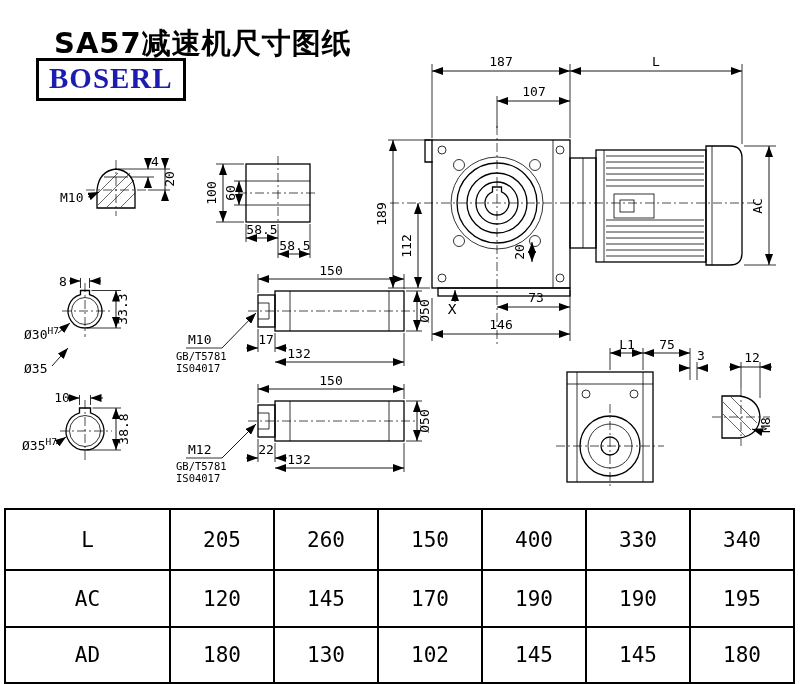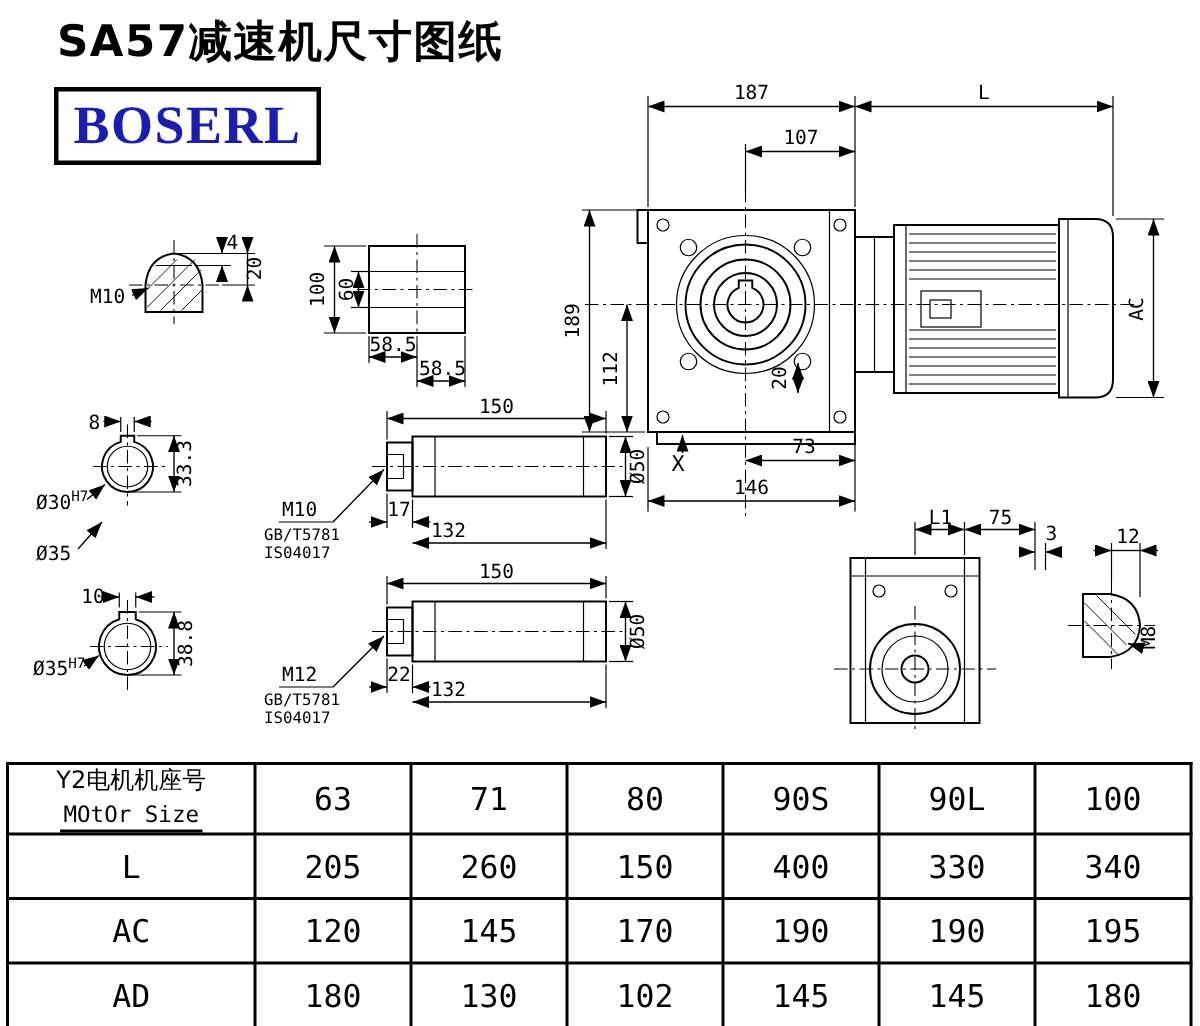--- a/index.html
+++ b/index.html
@@ -1,21 +1,21 @@
 <!DOCTYPE html>
 <html><head>
 <meta charset="utf-8">
 <style>
   html,body{margin:0;padding:0;}
   body{width:800px;height:684px;background:#fff;overflow:hidden;font-family:"DejaVu Sans",sans-serif;}
   .stage{position:relative;width:800px;height:508px;background:#fff;}
   .stage svg{position:absolute;left:0;top:0;}
-  .title{position:absolute;left:38px;top:8px;margin:0;font-size:29px;font-weight:bold;color:#000;letter-spacing:1px;font-family:"DejaVu Sans",sans-serif;z-index:2;}
+  .title{position:absolute;left:38px;top:8px;margin:16px;font-size:29px;font-weight:bold;color:#000;letter-spacing:1px;font-family:"DejaVu Sans",sans-serif;z-index:2;}
   .logo{position:absolute;left:36px;top:58px;border:3px solid #000;padding:1px 10px 3px 10px;background:#fff;z-index:2;}
-  .logo span{font-family:"Liberation Serif",serif;font-weight:bold;font-size:36px;color:#1c1cae;letter-spacing:1px;}
+  .logo span{font-family:"Liberation Serif",serif;font-weight:bold;font-size:29px;color:#1c1cae;letter-spacing:1px;}
 
   
   .ln{stroke:#000;stroke-width:1.3;fill:none;stroke-linecap:square;}
   .tn{stroke:#000;stroke-width:0.8;fill:none;}
   .dm{stroke:#000;stroke-width:0.9;fill:none;}
   .cl{stroke:#000;stroke-width:0.7;fill:none;stroke-dasharray:9 3 2 3;}
   .ht{stroke:#000;stroke-width:0.6;fill:none;}
   svg text{font-family:"DejaVu Sans Mono","Liberation Mono",monospace;font-size:13px;fill:#000;}
   svg text.sm{font-size:10.5px;}
   svg text.xl{font-size:14.5px;}
@@ -300,32 +300,20 @@
   <colgroup>
       <col class="c0">
       <col>
       <col>
       <col>
       <col>
       <col>
       <col>
     </colgroup>
   <tbody>
-    <tr>
-      <th>
-        <span class="hd1">Y2电机机座号</span>
-        <span class="hd2">MOtOr Size</span>
-      </th>
-      <td>63</td>
-      <td>71</td>
-      <td>80</td>
-      <td>90S</td>
-      <td>90L</td>
-      <td>100</td>
-    </tr>
     <tr>
       <th>L</th>
       <td>205</td>
       <td>260</td>
       <td>150</td>
       <td>400</td>
       <td>330</td>
       <td>340</td>
     </tr>
     <tr>

